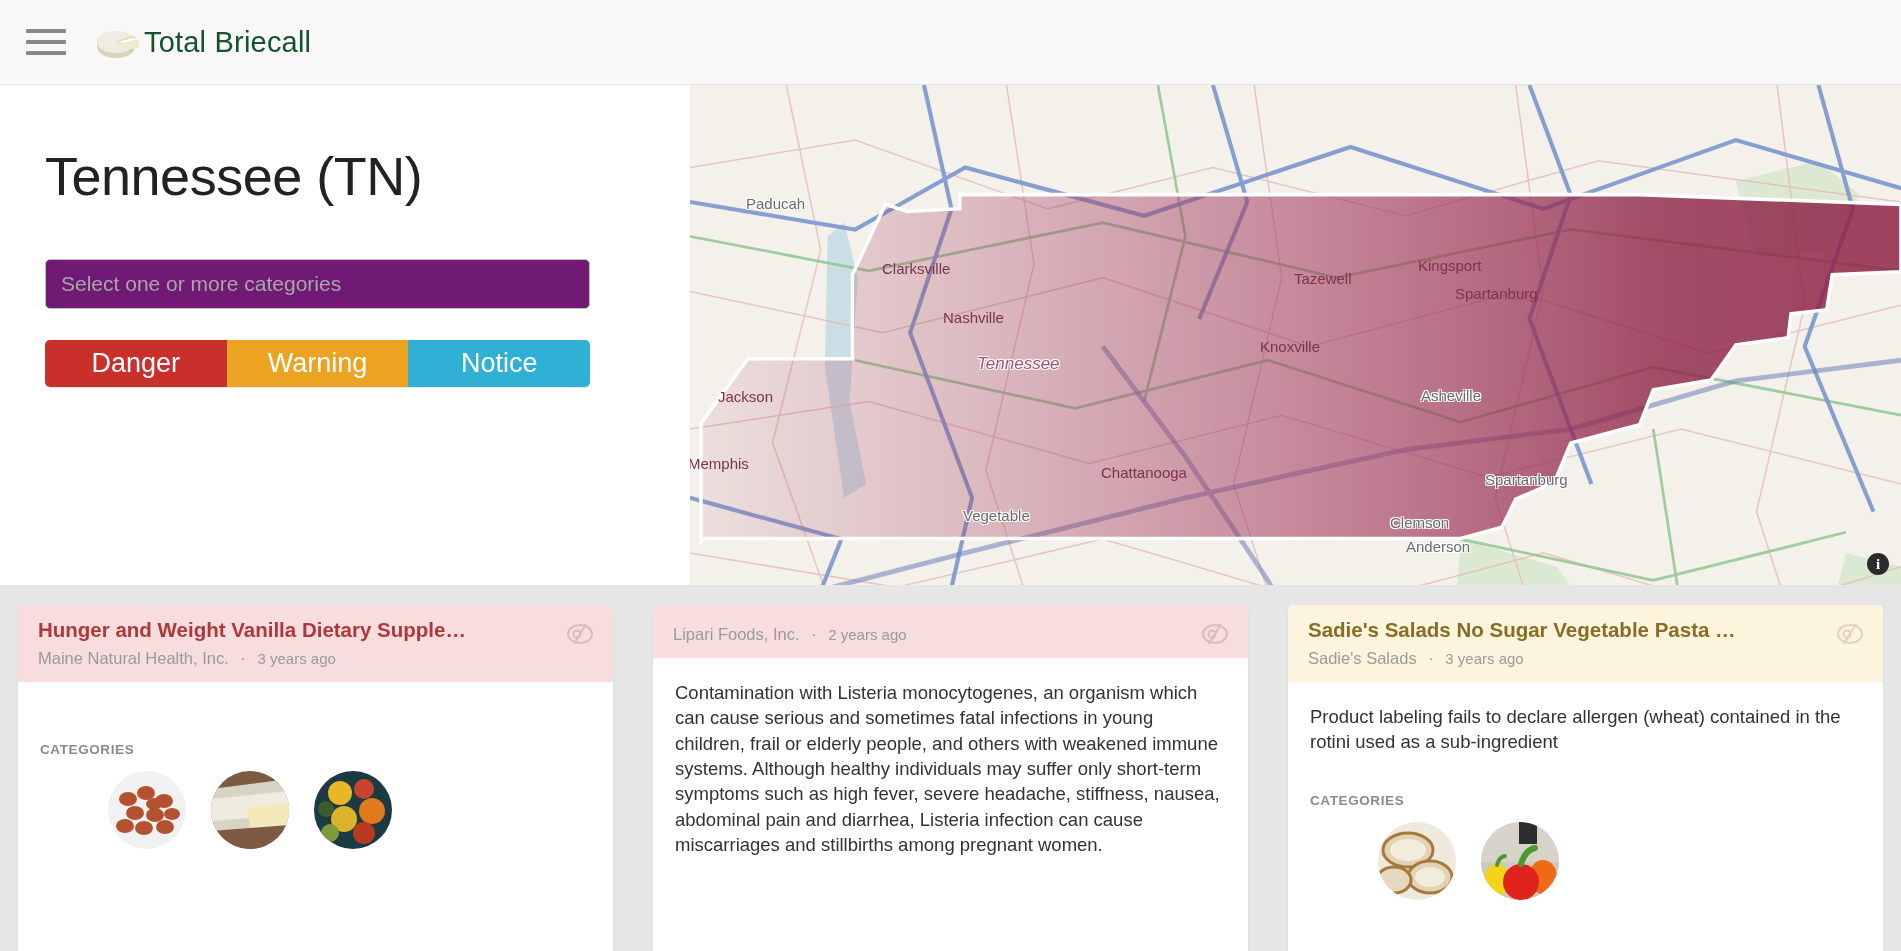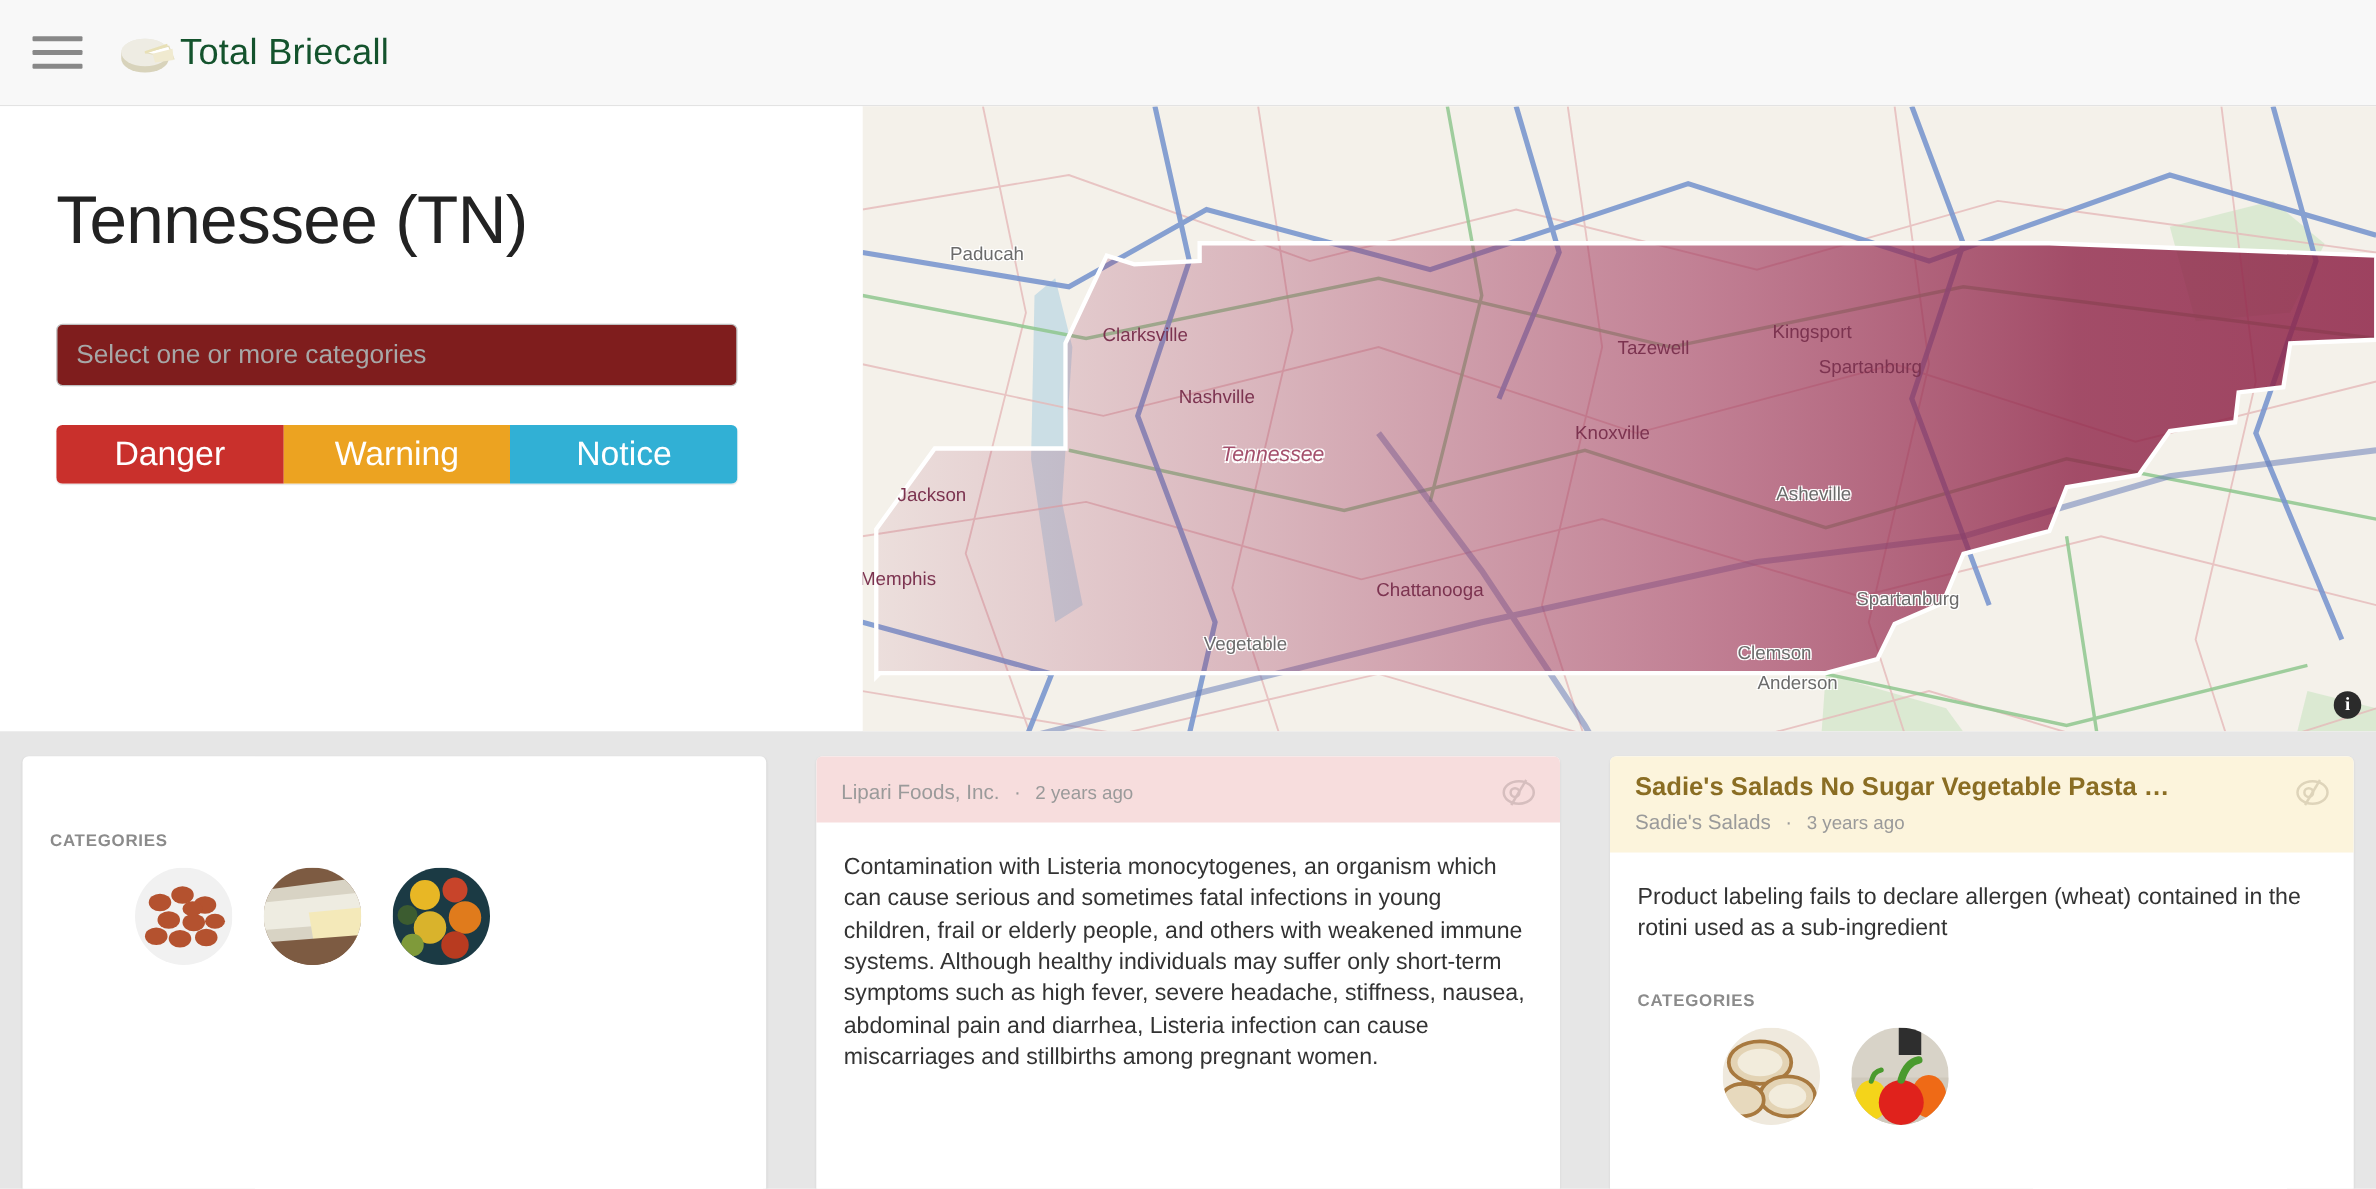--- a/index.html
+++ b/index.html
@@ -26,21 +26,21 @@
     letter-spacing:.2px; white-space:nowrap;}
 
   
   .hero{ position:relative; height:500px; background:#fff; overflow:hidden; }
   .hero-left{ position:absolute; left:0; top:0; width:690px; height:100%;
       background:#fff; z-index:5; padding:60px 0 0 45px; }
   .state-title{ font-size:54px; font-weight:400; color:#222; margin:0 0 52px 0;
       letter-spacing:-.5px;}
   .cat-select{
       width:545px; height:50px; border:1px solid #bfbfbf; border-radius:5px;
-      background:#7f1d1d; font-size:21px; color:#999; padding:0 15px;
+      background:#701a75; font-size:21px; color:#999; padding:0 15px;
       font-family:"Liberation Sans", sans-serif; outline:none;
   }
   .cat-select::placeholder{ color:#a7a7a7; }
   .btn-group{ display:flex; margin-top:31px; width:545px;
       border-radius:5px; overflow:hidden; box-shadow:0 1px 1px rgba(0,0,0,.10); }
   .btn-group button{
       flex:1; border:none; height:47px; color:#fff; font-size:27px;
       font-family:Liberation Sans, sans-serif; cursor:pointer;
   }
 
@@ -183,21 +183,21 @@
           <stop offset="80%" stop-color="#8e2347" stop-opacity="0.80"></stop>
           <stop offset="100%" stop-color="#8e2347" stop-opacity="0.85"></stop>
         </linearGradient>
       </defs>
       <path d="M8 330 L8 246 L42 200 L118 200 L118 140 L142 90 L158 95 L196 93
                L196 83 L690 83 L880 90 L880 138 L830 140 L826 165 L800 168
                L798 185 L760 190 L742 215 L700 222 L690 247 L640 260 L628 288
                L600 300 L590 320 L560 328 L10 328 Z" transform="translate(0,-5) scale(1,1.02)" fill="url(#tnGrad)" stroke="#ffffff" stroke-width="2.5"></path>
     </svg>
 
-    <div class="map-label" style="left:70px;top:110px">Paducah</div>
+    <div class="map-label" style="left:56px;top:110px">Paducah</div>
     <div class="map-label inside" style="left:192px;top:175px">Clarksville</div>
     <div class="map-label inside" style="left:253px;top:224px">Nashville</div>
     <div class="map-label state" style="left:287px;top:269px">Tennessee</div>
     <div class="map-label inside" style="left:28px;top:303px">Jackson</div>
     <div class="map-label inside" style="left:-2px;top:370px">Memphis</div>
     <div class="map-label inside" style="left:604px;top:185px">Tazewell</div>
     <div class="map-label inside" style="left:728px;top:172px">Kingsport</div>
     <div class="map-label inside" style="left:765px;top:200px">Spartanburg</div>
     <div class="map-label inside" style="left:570px;top:253px">Knoxville</div>
     <div class="map-label" style="left:731px;top:302px">Asheville</div>
@@ -207,20 +207,35 @@
     <div class="map-label" style="left:700px;top:429px">Clemson</div>
     <div class="map-label" style="left:716px;top:453px">Anderson</div>
 
     <div class="map-info">i</div>
   </div>
 </div>
 
 <div class="cards">
 
   <div class="card">
+    <div class="card-head danger">
+      <h2 class="card-title">Hunger and Weight Vanilla Dietary Supple…</h2>
+      <div class="card-sub">
+        <span>Maine Natural Health, Inc.</span>
+        <span class="dot">·</span>
+        <span class="ago">3 years ago</span>
+      </div>
+      <span class="mute-icon">
+        <svg width="30" height="26" viewBox="0 0 30 26">
+          <ellipse cx="15" cy="13" rx="12" ry="9" fill="none" stroke="#9a8585" stroke-width="2"></ellipse>
+          <circle cx="12" cy="13" r="3.5" fill="none" stroke="#9a8585" stroke-width="2"></circle>
+          <line x1="21" y1="3" x2="9" y2="23" stroke="#9a8585" stroke-width="2"></line>
+        </svg>
+      </span>
+    </div>
     <div class="card-body">
       <div class="cat-head">CATEGORIES</div>
       <div class="thumbs">
         <span class="thumb">
           <svg width="78" height="78" viewBox="0 0 78 78">
             <rect width="78" height="78" fill="#f1f1f1"></rect>
             <g fill="#b4522f">
               <ellipse cx="20" cy="28" rx="9" ry="7"></ellipse>
                 <ellipse cx="38" cy="22" rx="9" ry="7"></ellipse>
               <ellipse cx="56" cy="30" rx="9" ry="7"></ellipse>

